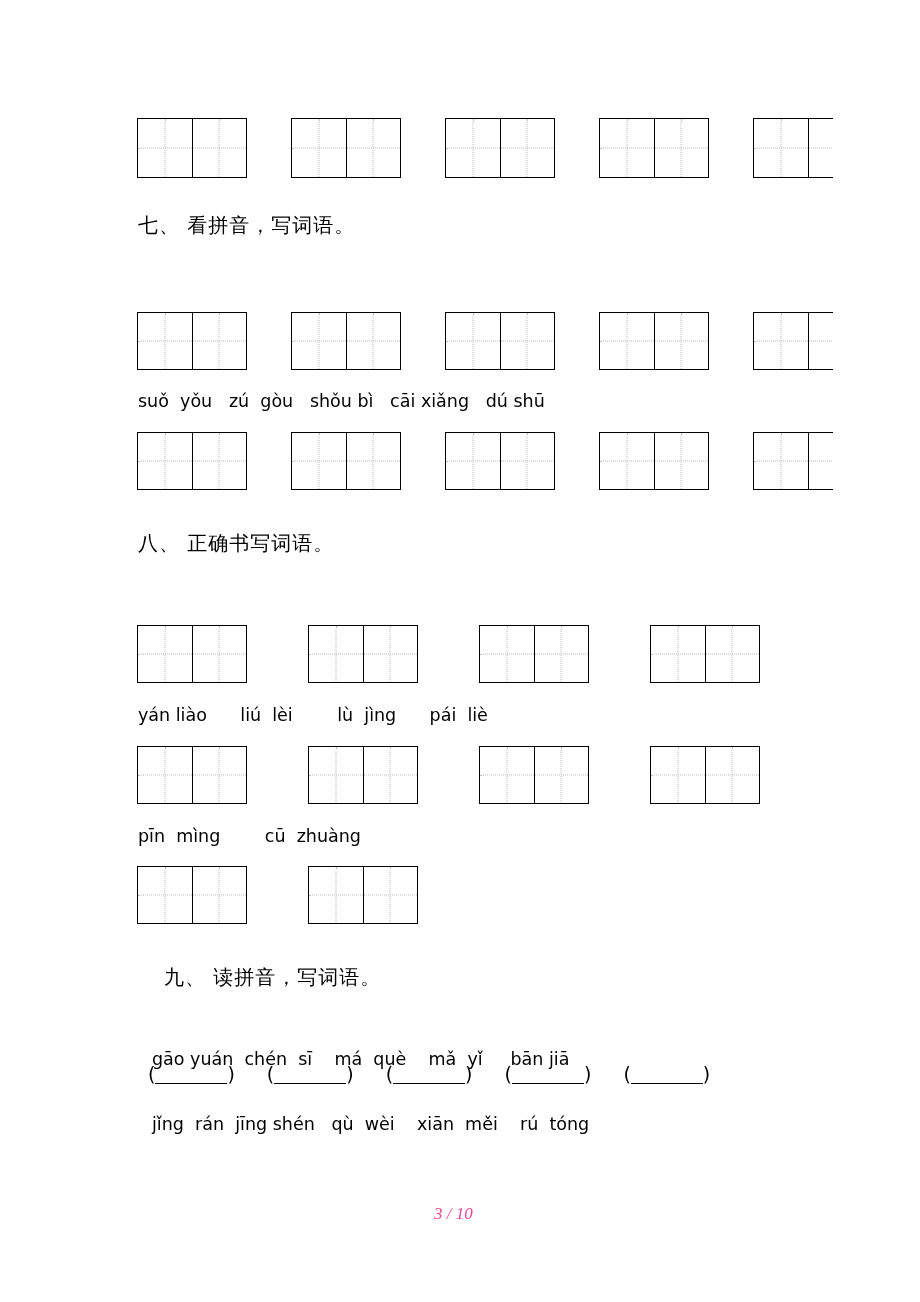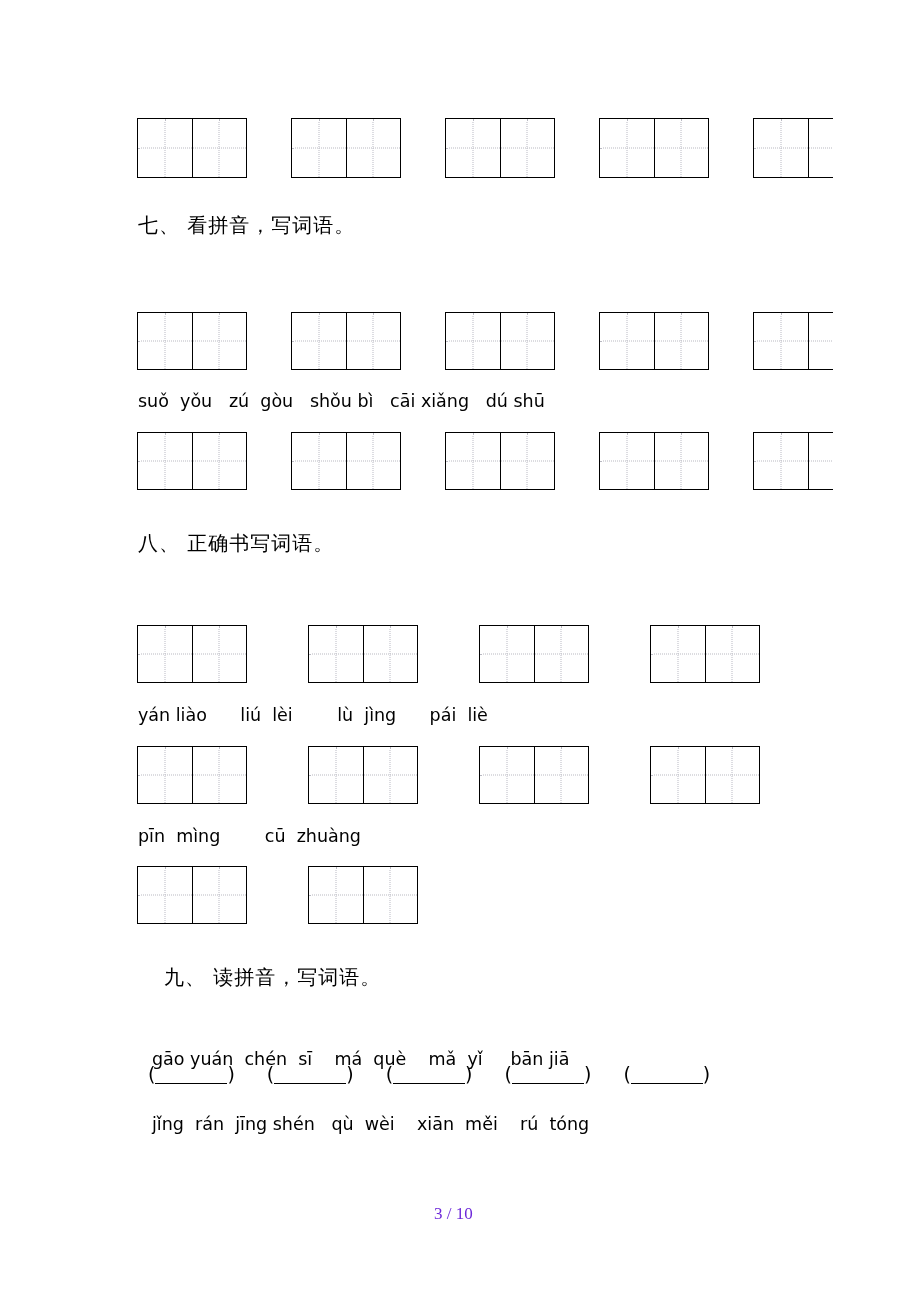--- a/index.html
+++ b/index.html
@@ -104,23 +104,24 @@
     display: inline-block;
     border-bottom: 1.4px solid #000;
     height: 13px;
   }
 
   
   .footer {
     position: absolute;
     font-family: "Liberation Serif", serif;
     font-size: 17px;
-    color: #6d28d9;
-    white-space: pre;
-    line-height: 1;
+    color: #ec4899;
+    white-space: pre;
+    line-height: 1;
+    font-style: italic;
   }
 </style>
 </head>
 <body>
 
 <div class="page">
 
   <div class="box-row" style="left:137px; top:118px; gap:44px;">
     <div class="tzg" style="width:110px;height:60px;">
       <div class="cell"></div>

